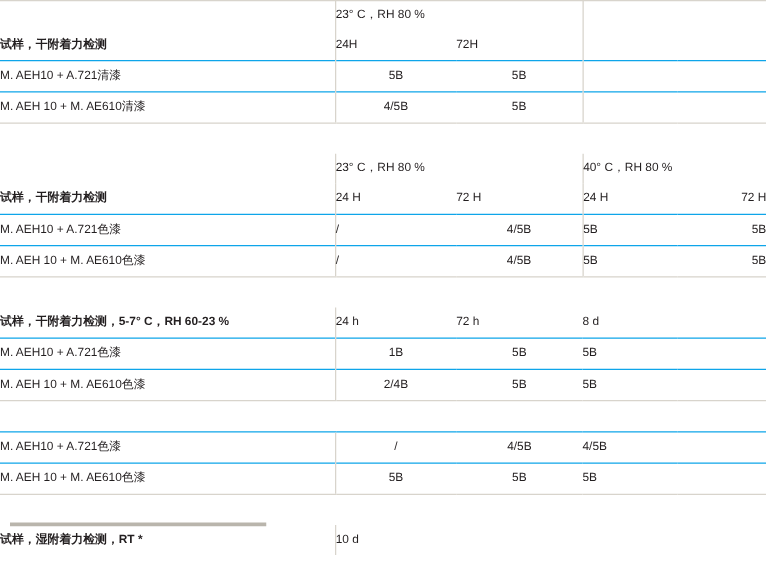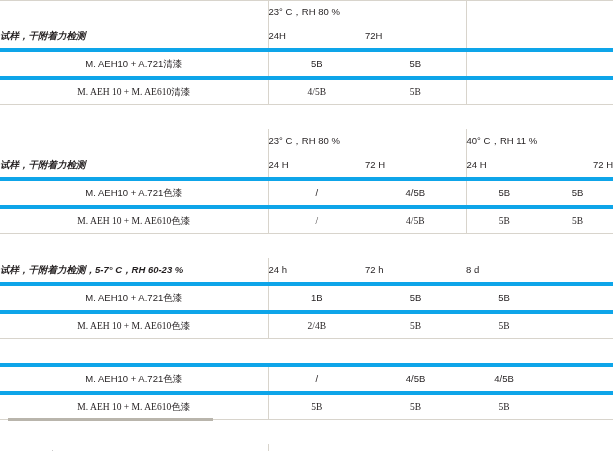--- a/index.html
+++ b/index.html
@@ -51,25 +51,25 @@
     text-align: left;
   }
   .cell-val-center {
     text-align: center;
     padding-right: 26px;
   }
   .cell-val-right {
     text-align: right;
     padding-right: 18px;
   }
-  .bold { font-weight: bold; font-style: italic; }
+  .bold { font-weight: bold; }
 
   
-  tr.rule-top td { border-top: 4px solid #0ea5e9; text-align: center; }
-  tr.rule-bottom td { border-bottom: 1px solid #d8d4cc; font-family: Liberation Serif, serif; }
+  tr.rule-top td { border-top: 1px solid #0ea5e9; }
+  tr.rule-bottom td { border-bottom: 1px solid #d8d4cc; }
 
   
   .vdiv-left { border-left: 1px solid #d8d4cc; }
 
   .top-line {
     position: absolute;
     left: 0;
     top: 0;
     width: 613px;
     height: 1px;
@@ -133,21 +133,21 @@
         <td class="vdiv-left" colspan="2"></td>
       </tr>
 
       <tr class="spacer-row">
           <td colspan="5"></td>
         </tr>
 
       <tr>
         <td class="cell-label"></td>
         <td class="cell-val vdiv-left" colspan="2">23° C，RH 80 %</td>
-        <td class="cell-val vdiv-left" colspan="2">40° C，RH 11 %</td>
+        <td class="cell-val vdiv-left" colspan="2">40° C，RH 80 %</td>
       </tr>
       <tr>
         <td class="cell-label bold">试样，干附着力检测</td>
         <td class="cell-val vdiv-left">24 H</td>
         <td class="cell-val">72 H</td>
         <td class="cell-val vdiv-left">24 H</td>
         <td class="cell-val-right">72 H</td>
       </tr>
       <tr class="rule-top">
         <td class="cell-label">M. AEH10 + A.721色漆</td>

